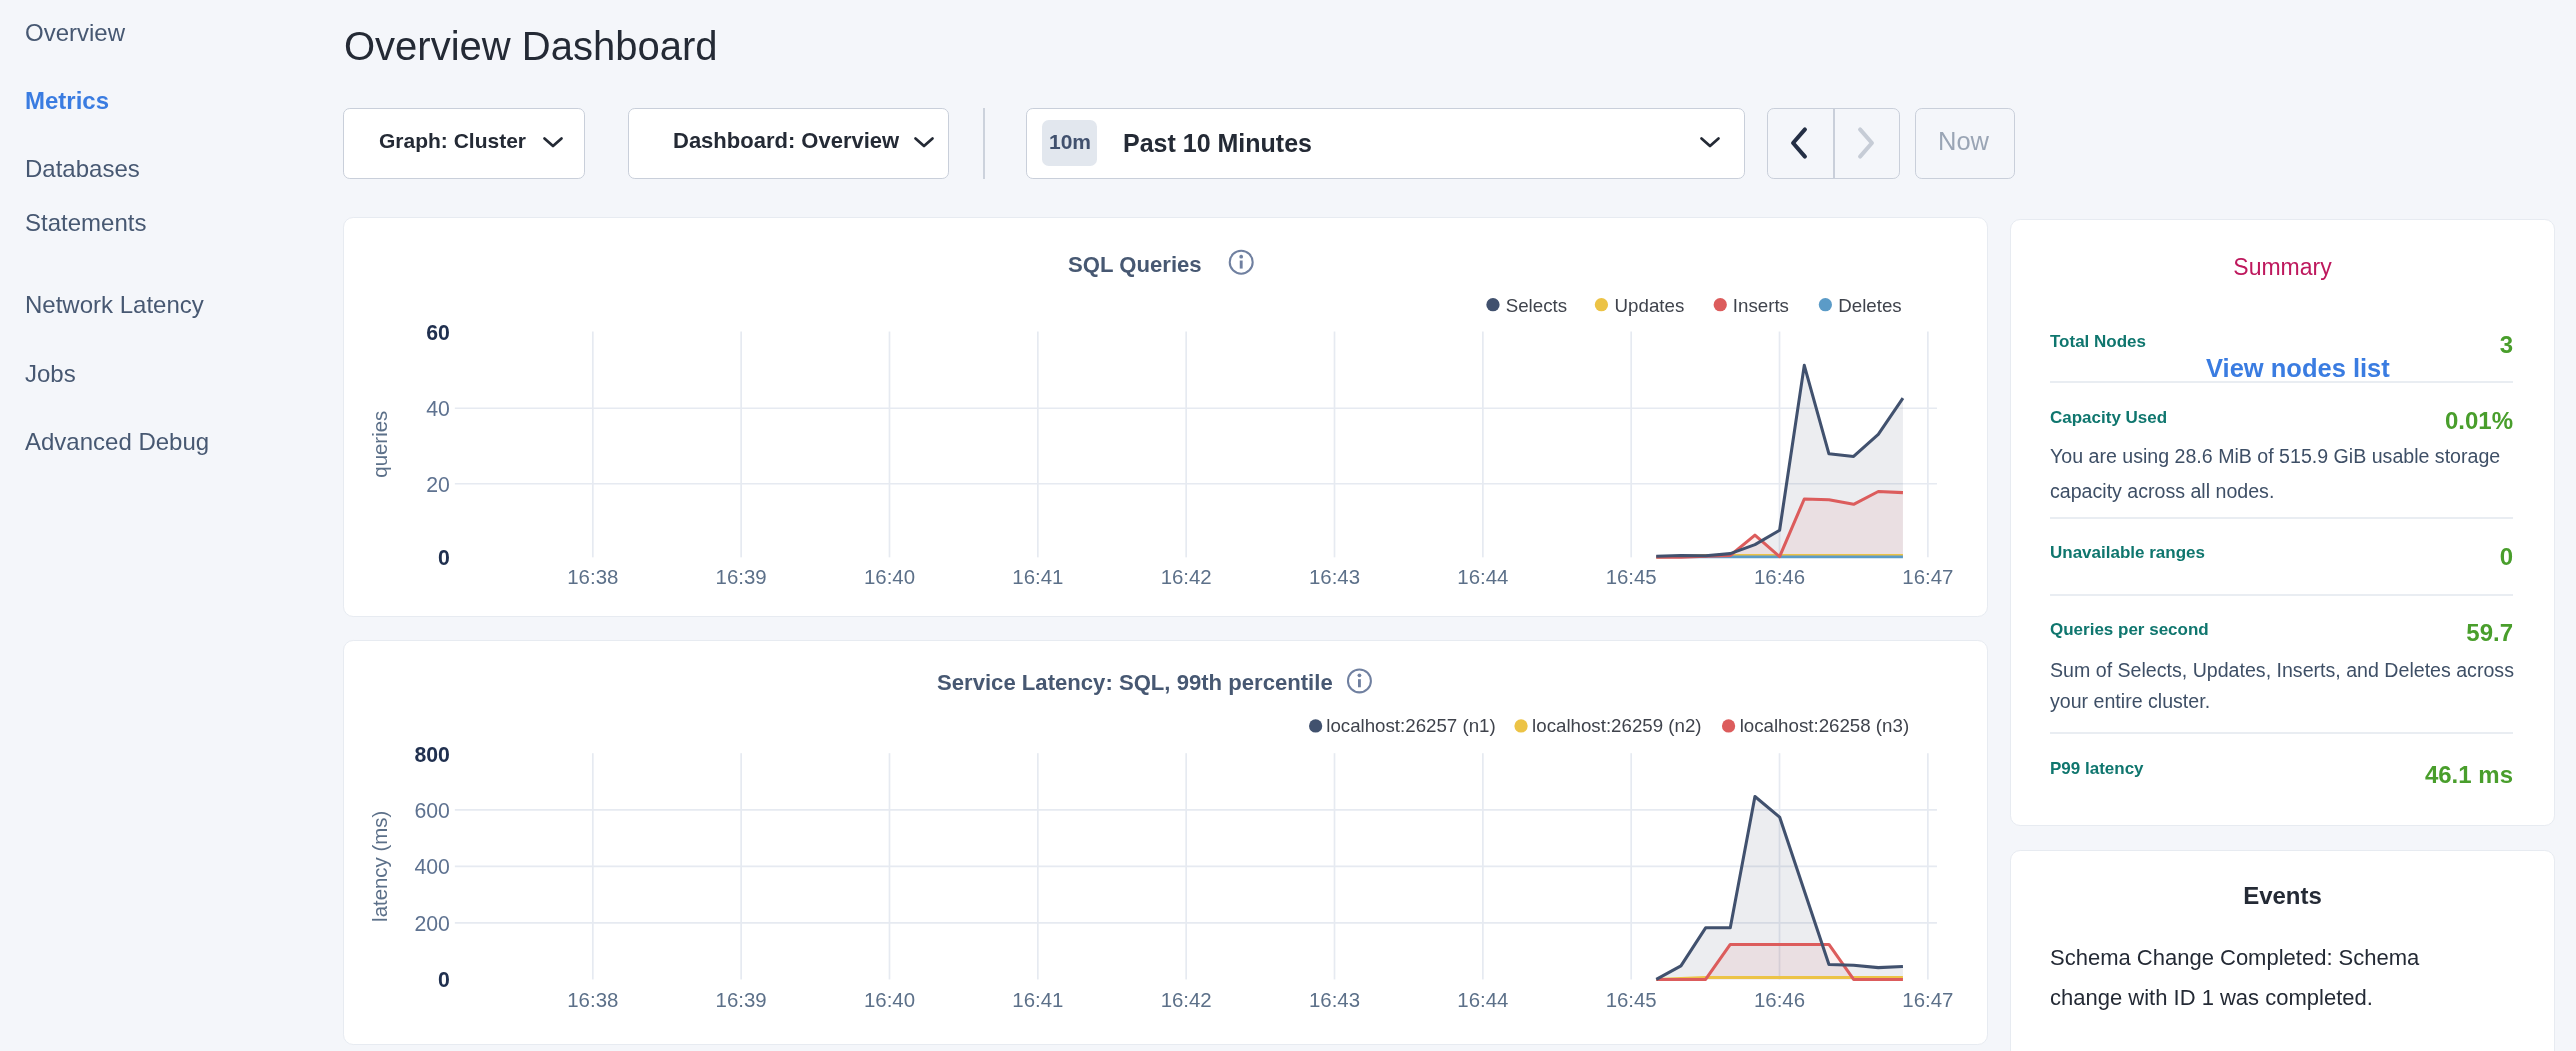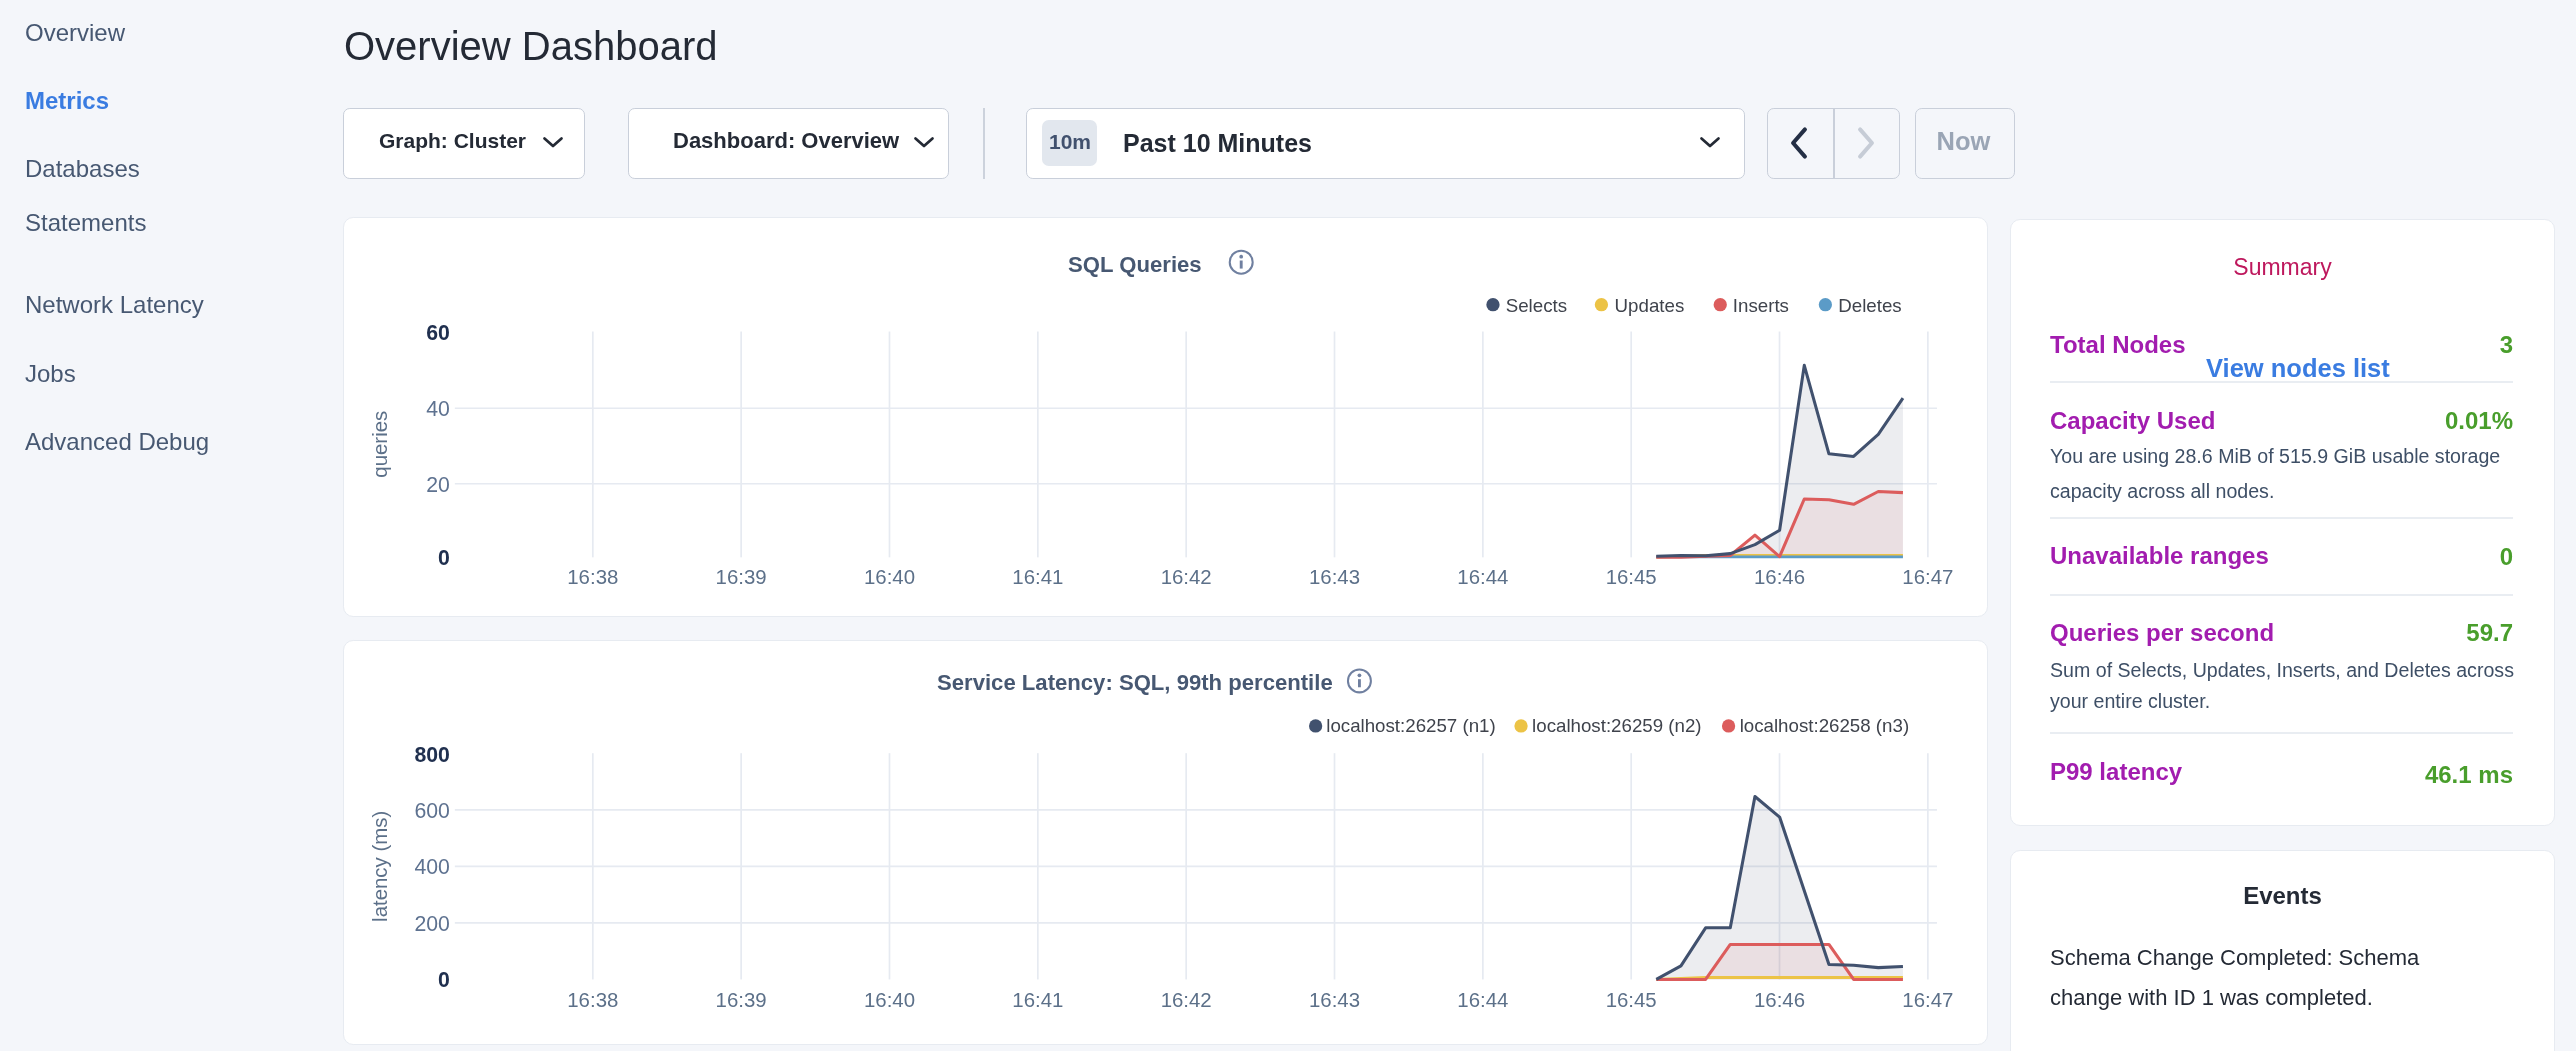--- a/index.html
+++ b/index.html
@@ -3,21 +3,21 @@
 <meta charset="utf-8">
 <style>
   * { margin:0; padding:0; box-sizing:border-box; }
   html,body { width:2576px; height:1051px; overflow:hidden; }
   body { background:#f4f6fa; font-family:"Liberation Sans", sans-serif; position:relative; }
   .abs { position:absolute; line-height:1; white-space:nowrap; }
   .nav { position:absolute; left:25px; font-size:24px; color:#475872; line-height:1; }
   .card { position:absolute; background:#fff; border:1.7px solid #e7ebf1; border-radius:10.2px; }
   .tbox { position:absolute; top:108px; height:71px; background:#fff; border:1.7px solid #c9cfda; border-radius:6.8px; }
   .tbtn { position:absolute; top:108px; height:71px; border:1.7px solid #c9cfda; border-radius:6.8px; }
-  .slabel { position:absolute; font-size:24px; font-weight:bold; color:#a21caf; line-height:1; white-space:nowrap; }
+  .slabel { position:absolute; font-size:17px; font-weight:bold; color:#0f766e; line-height:1; white-space:nowrap; }
   .sval { position:absolute; left:2050px; width:463px; text-align:right; font-size:24px; font-weight:bold; color:#499e2c; line-height:1; }
   .sdesc { position:absolute; left:2050px; font-size:19.6px; color:#3e4f66; line-height:1; white-space:nowrap; }
   .sdiv { position:absolute; left:2050px; width:463px; height:1.7px; background:#e9edf2; }
   svg text { font-family:"Liberation Sans", sans-serif; }
 </style>
 </head>
 <body>
 
 <div class="nav" style="top:21px;">Overview</div>
 <div class="nav" style="top:89px; color:#3a7ce1; font-weight:bold;">Metrics</div>
@@ -53,21 +53,21 @@
 
 <div class="tbtn" style="left:1767px; width:133px;"></div>
 <div class="abs" style="left:1833px; top:108px; width:1.7px; height:71px; background:#c9cfda;"></div>
 <svg class="abs" style="left:1788px; top:126px;" width="22" height="34" viewBox="0 0 26 40">
     <path d="M20 4 L6 20 L20 36" fill="none" stroke="#242f45" stroke-width="4.8" stroke-linecap="round" stroke-linejoin="round"></path>
   </svg>
 <svg class="abs" style="left:1855px; top:126px;" width="22" height="34" viewBox="0 0 26 40">
     <path d="M6 4 L20 20 L6 36" fill="none" stroke="#c6ccd6" stroke-width="4.8" stroke-linecap="round" stroke-linejoin="round"></path>
   </svg>
 <div class="tbtn" style="left:1915px; width:100px;"></div>
-<div class="abs" style="left:1915px; top:129px; width:97px; text-align:center; font-size:25.5px; font-weight:bold; color:#9aa5b5;">Now</div>
+<div class="abs" style="left:1915px; top:129px; width:97px; text-align:center; font-size:25.5px; font-weight:normal; color:#9aa5b5;">Now</div>
 
 <div class="card" style="left:343px; top:217px; width:1645px; height:400px;"></div>
 <svg class="abs" style="left:343px; top:217px;" width="1645" height="400" viewBox="0 0 1934 470">
 
   <g stroke="#e6eaf1" stroke-width="2">
     <line x1="293.7" y1="134.5" x2="293.7" y2="400"></line>
       <line x1="468.1" y1="134.5" x2="468.1" y2="400"></line>
       <line x1="642.5" y1="134.5" x2="642.5" y2="400"></line>
       <line x1="816.9" y1="134.5" x2="816.9" y2="400"></line>
       <line x1="991.3" y1="134.5" x2="991.3" y2="400"></line>

